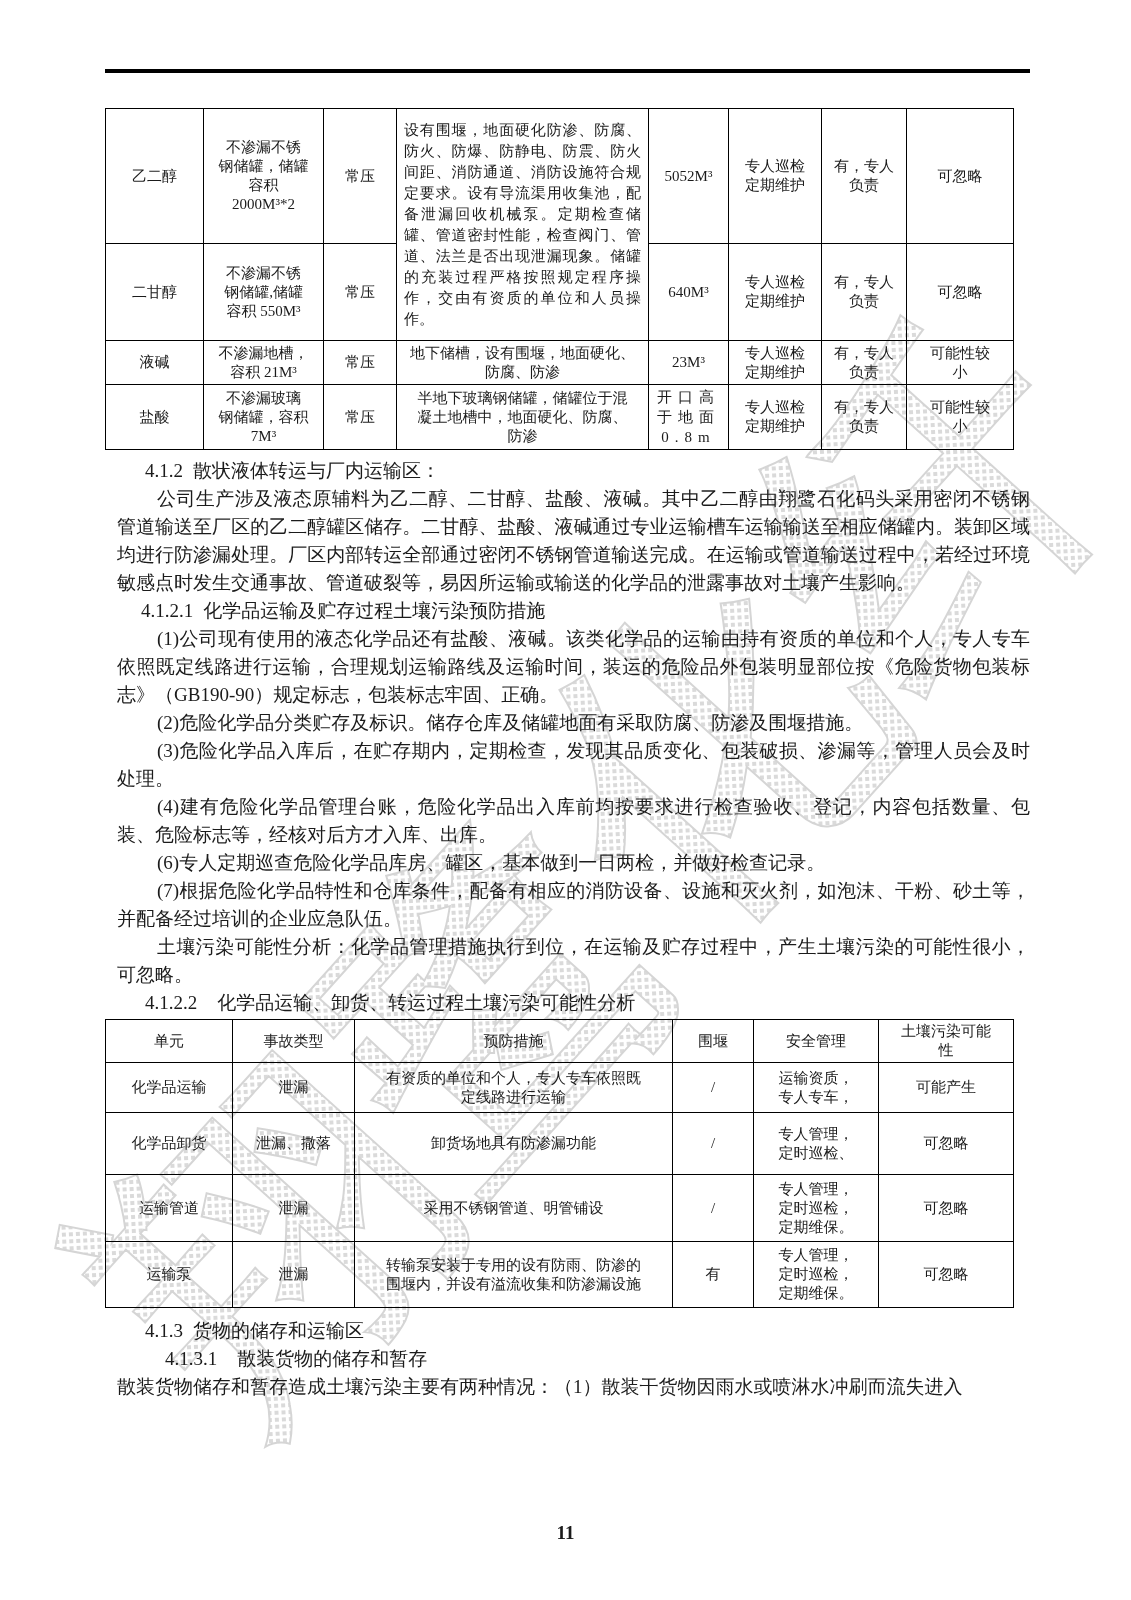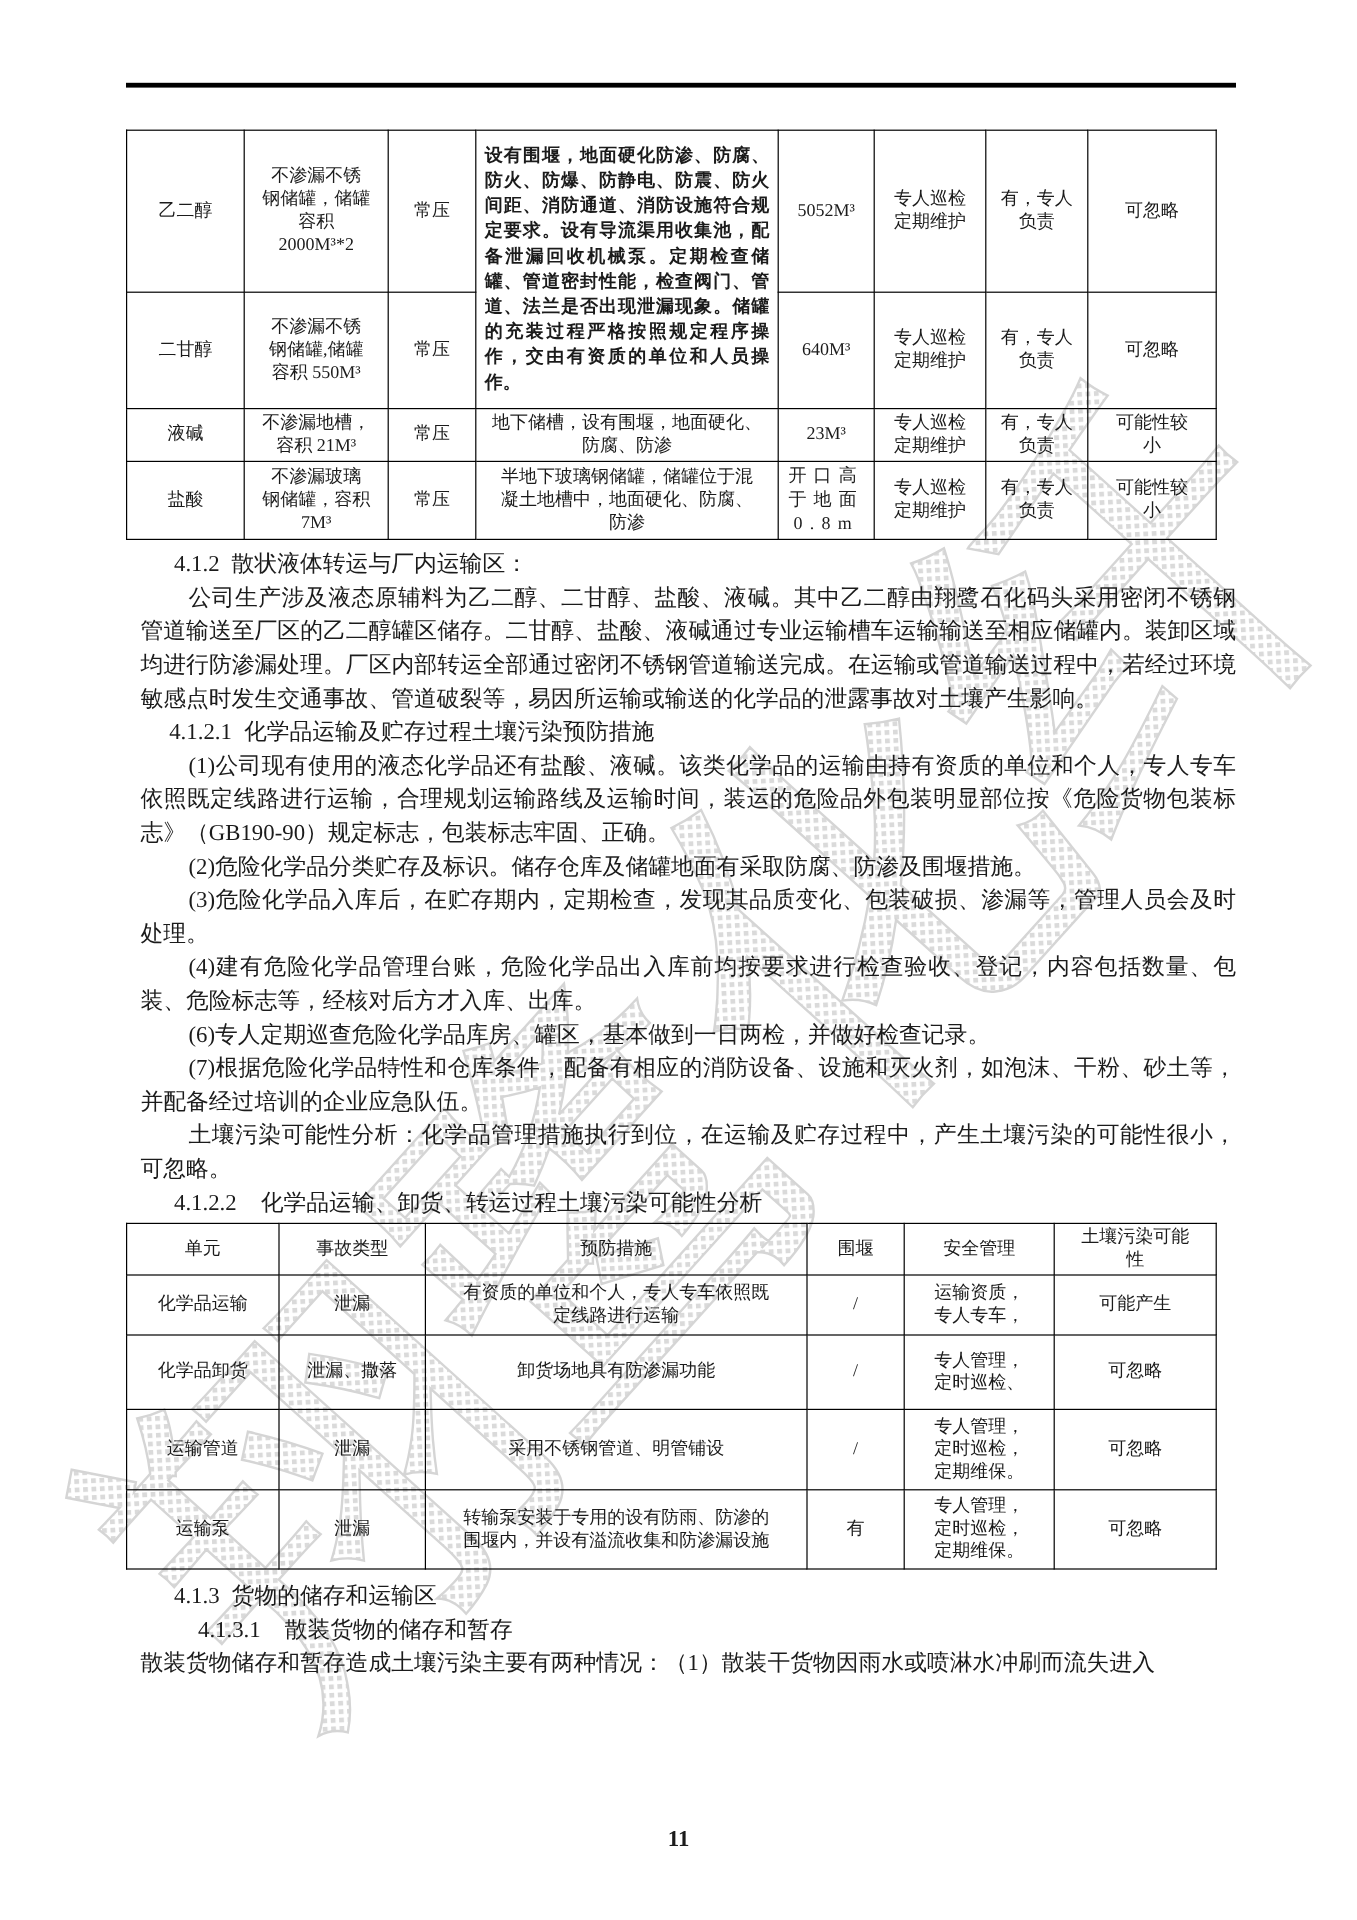--- a/index.html
+++ b/index.html
@@ -15,21 +15,21 @@
   
   table{border-collapse:collapse;table-layout:fixed;width:908px;}
   td{
     border:1.5px solid #000;text-align:center;vertical-align:middle;
     font-size:15px;line-height:19px;padding:2px 4px;white-space:pre-line;
     overflow:hidden;
   }
   .t1 tr.r1{height:135px;} .t1 tr.r2{height:97px;} .t1 tr.r3{height:44px;} .t1 tr.r4{height:65px;}
   .t1 td.measures-merged{
     text-align:justify;text-justify:inter-ideograph;white-space:normal;
-    line-height:21px;padding:0 7px;vertical-align:middle;font-weight:bold;
+    line-height:21px;padding:0 7px;vertical-align:middle;
   }
   .t1 td.cap-special{letter-spacing:6px;line-height:20px;padding:2px 5px;}
   .t2{margin-top:2px;}
   .t2 tr.hd{height:43px;} .t2 tr.r1{height:50px;} .t2 tr.r2{height:62px;}
   .t2 tr.r3{height:67px;} .t2 tr.r4{height:66px;}
 
   
   .h, p{margin:0;font-size:19px;line-height:28px;}
   p{text-align:justify;text-justify:inter-ideograph;margin-left:12px;}
   .h .num{margin-right:10px;}

